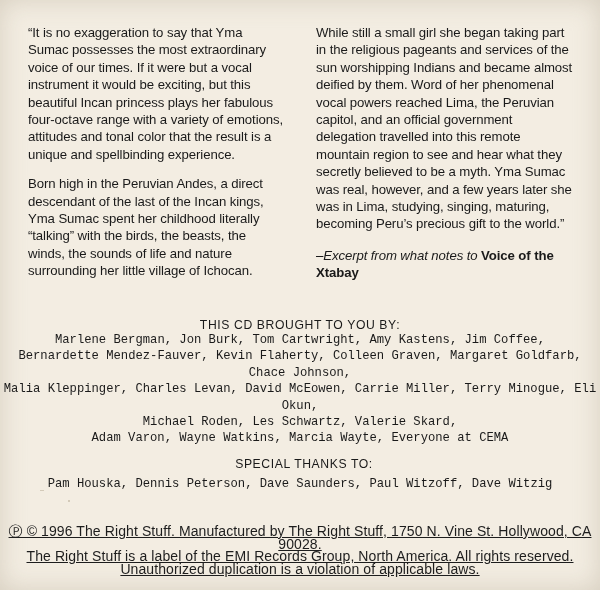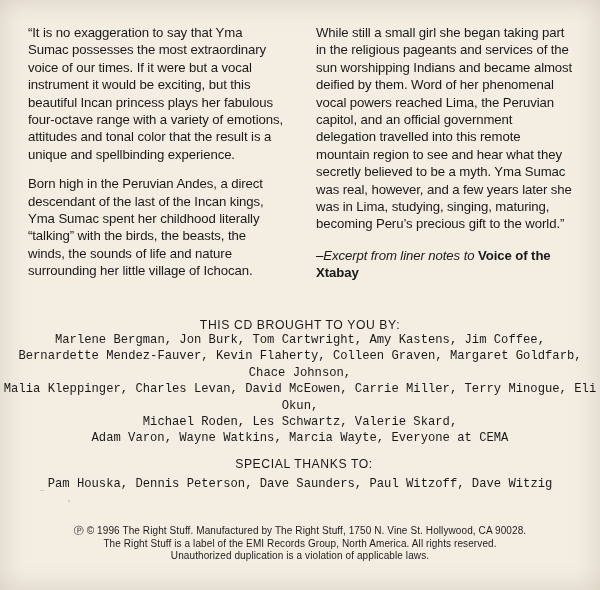--- a/index.html
+++ b/index.html
@@ -149,24 +149,25 @@
     letter-spacing: 1.2px;
   }
   .legal {
     position: absolute;
     left: 0;
     top: 525px;
     width: 600px;
     text-align: center;
   }
   .legal .lline {
-    font-size: 10px;
+    font-size: 14px;
     line-height: 12.6px;
     color: #1d1d1d;
     letter-spacing: 0.1px;
+    text-decoration: underline;
   }
   .speck {
     position: absolute;
     background: #b8ad98;
     opacity: 0.55;
   }
 </style>
 </head>
 <body>
 
@@ -175,21 +176,21 @@
   <div class="speck" style="left:40px; top:490px; width:4px; height:1px;"></div>
   <div class="speck" style="left:68px; top:500px; width:2px; height:2px;"></div>
 
   <div class="columns">
     <div class="col">
       <p>“It is no exaggeration to say that Yma Sumac possesses the most extraordinary voice of our times. If it were but a vocal instrument it would be exciting, but this beautiful Incan princess plays her fabulous four-octave range with a variety of emotions, attitudes and tonal color that the result is a unique and spellbinding experience.</p>
       <p>Born high in the Peruvian Andes, a direct descendant of the last of the Incan kings, Yma Sumac spent her childhood literally “talking” with the birds, the beasts, the winds, the sounds of life and nature surrounding her little village of Ichocan.</p>
     </div>
     <div class="col">
       <p>While still a small girl she began taking part in the religious pageants and services of the sun worshipping Indians and became almost deified by them. Word of her phenomenal vocal powers reached Lima, the Peruvian capitol, and an official government delegation travelled into this remote mountain region to see and hear what they secretly believed to be a myth. Yma Sumac was real, however, and a few years later she was in Lima, studying, singing, maturing, becoming Peru’s precious gift to the world.”</p>
-      <p class="attrib"><span class="ital">–Excerpt from liner notes to </span><span class="album">Voice of the Xtabay</span></p>
+      <p class="attrib"><span class="ital">–Excerpt from what notes to </span><span class="album">Voice of the Xtabay</span></p>
     </div>
   </div>
 
   <div class="credits">
     <div class="heading">THIS CD BROUGHT TO YOU BY:</div>
     <div class="line">Marlene Bergman, Jon Burk, Tom Cartwright, Amy Kastens, Jim Coffee,</div>
     <div class="line">Bernardette Mendez-Fauver, Kevin Flaherty, Colleen Graven, Margaret Goldfarb, Chace Johnson,</div>
     <div class="line">Malia Kleppinger, Charles Levan, David McEowen, Carrie Miller, Terry Minogue, Eli Okun,</div>
     <div class="line">Michael Roden, Les Schwartz, Valerie Skard,</div>
     <div class="line">Adam Varon, Wayne Watkins, Marcia Wayte, Everyone at CEMA</div>

